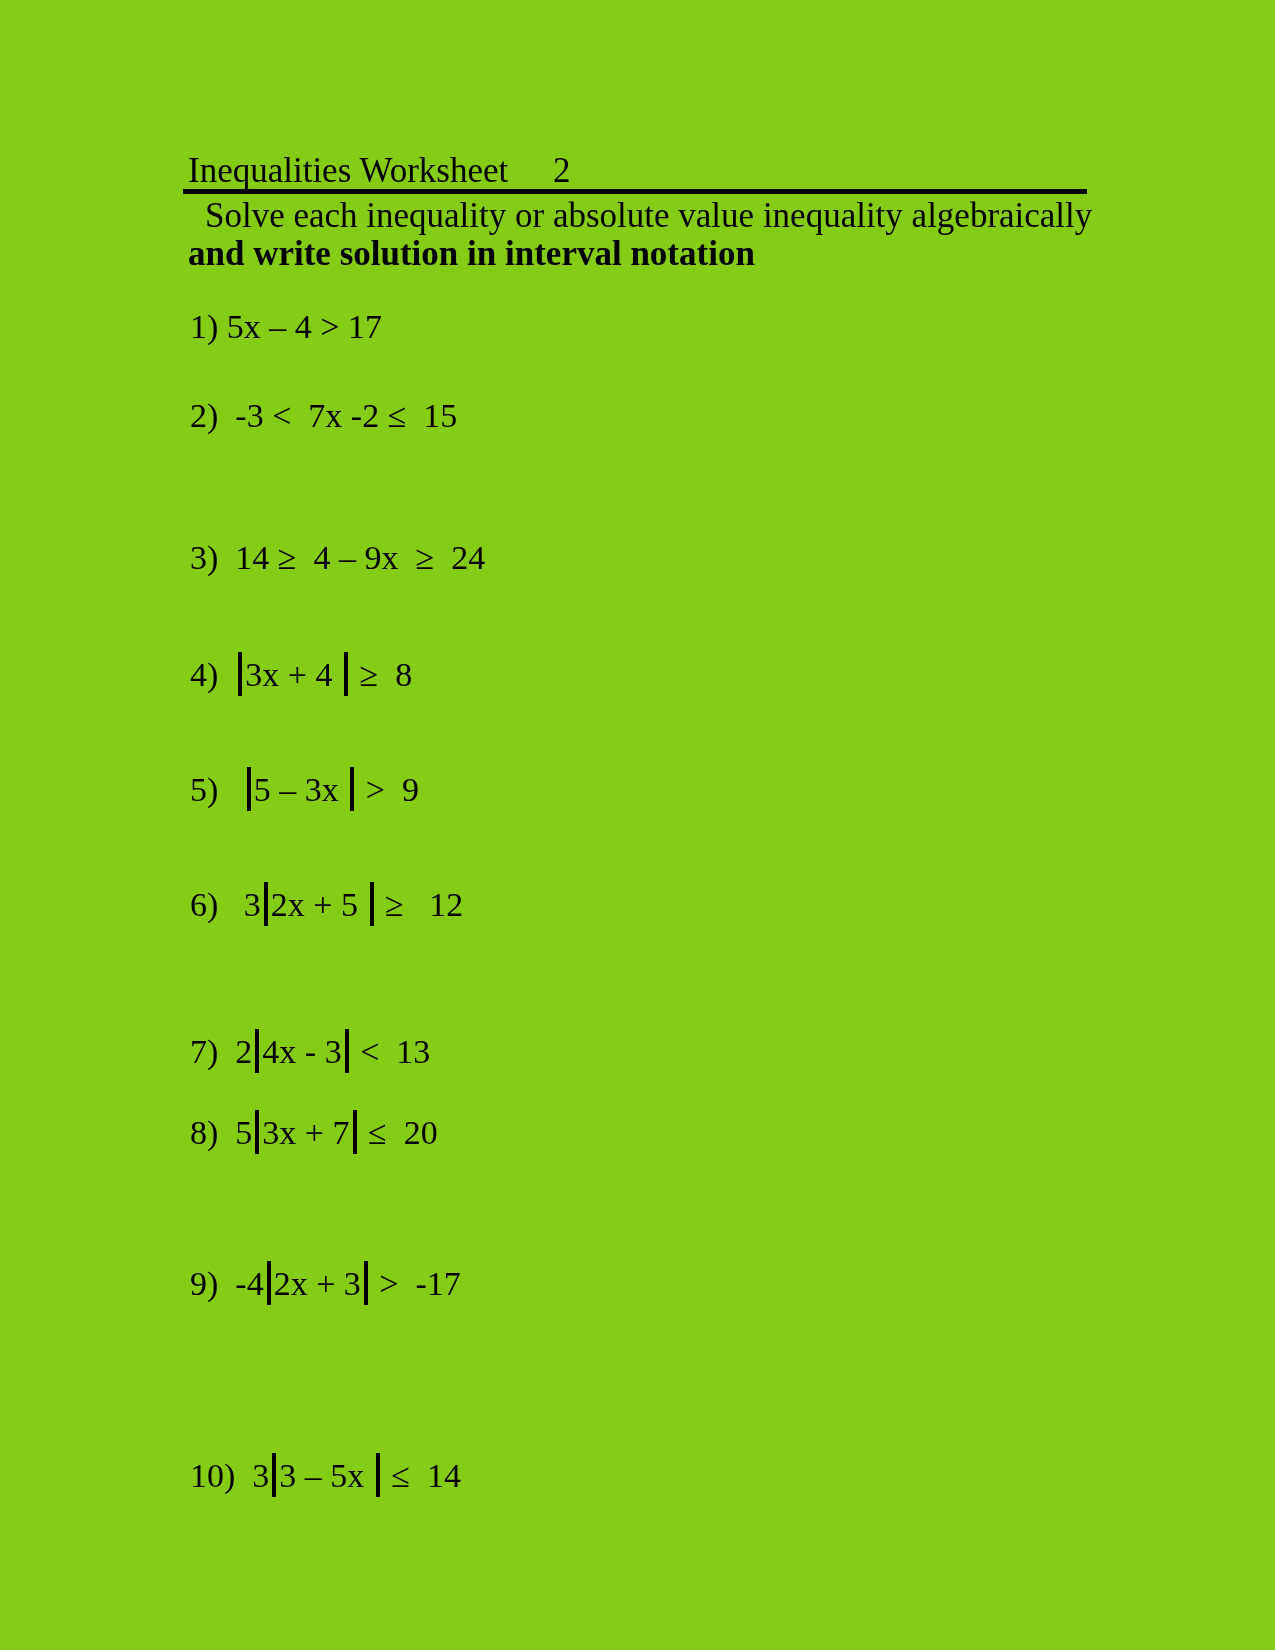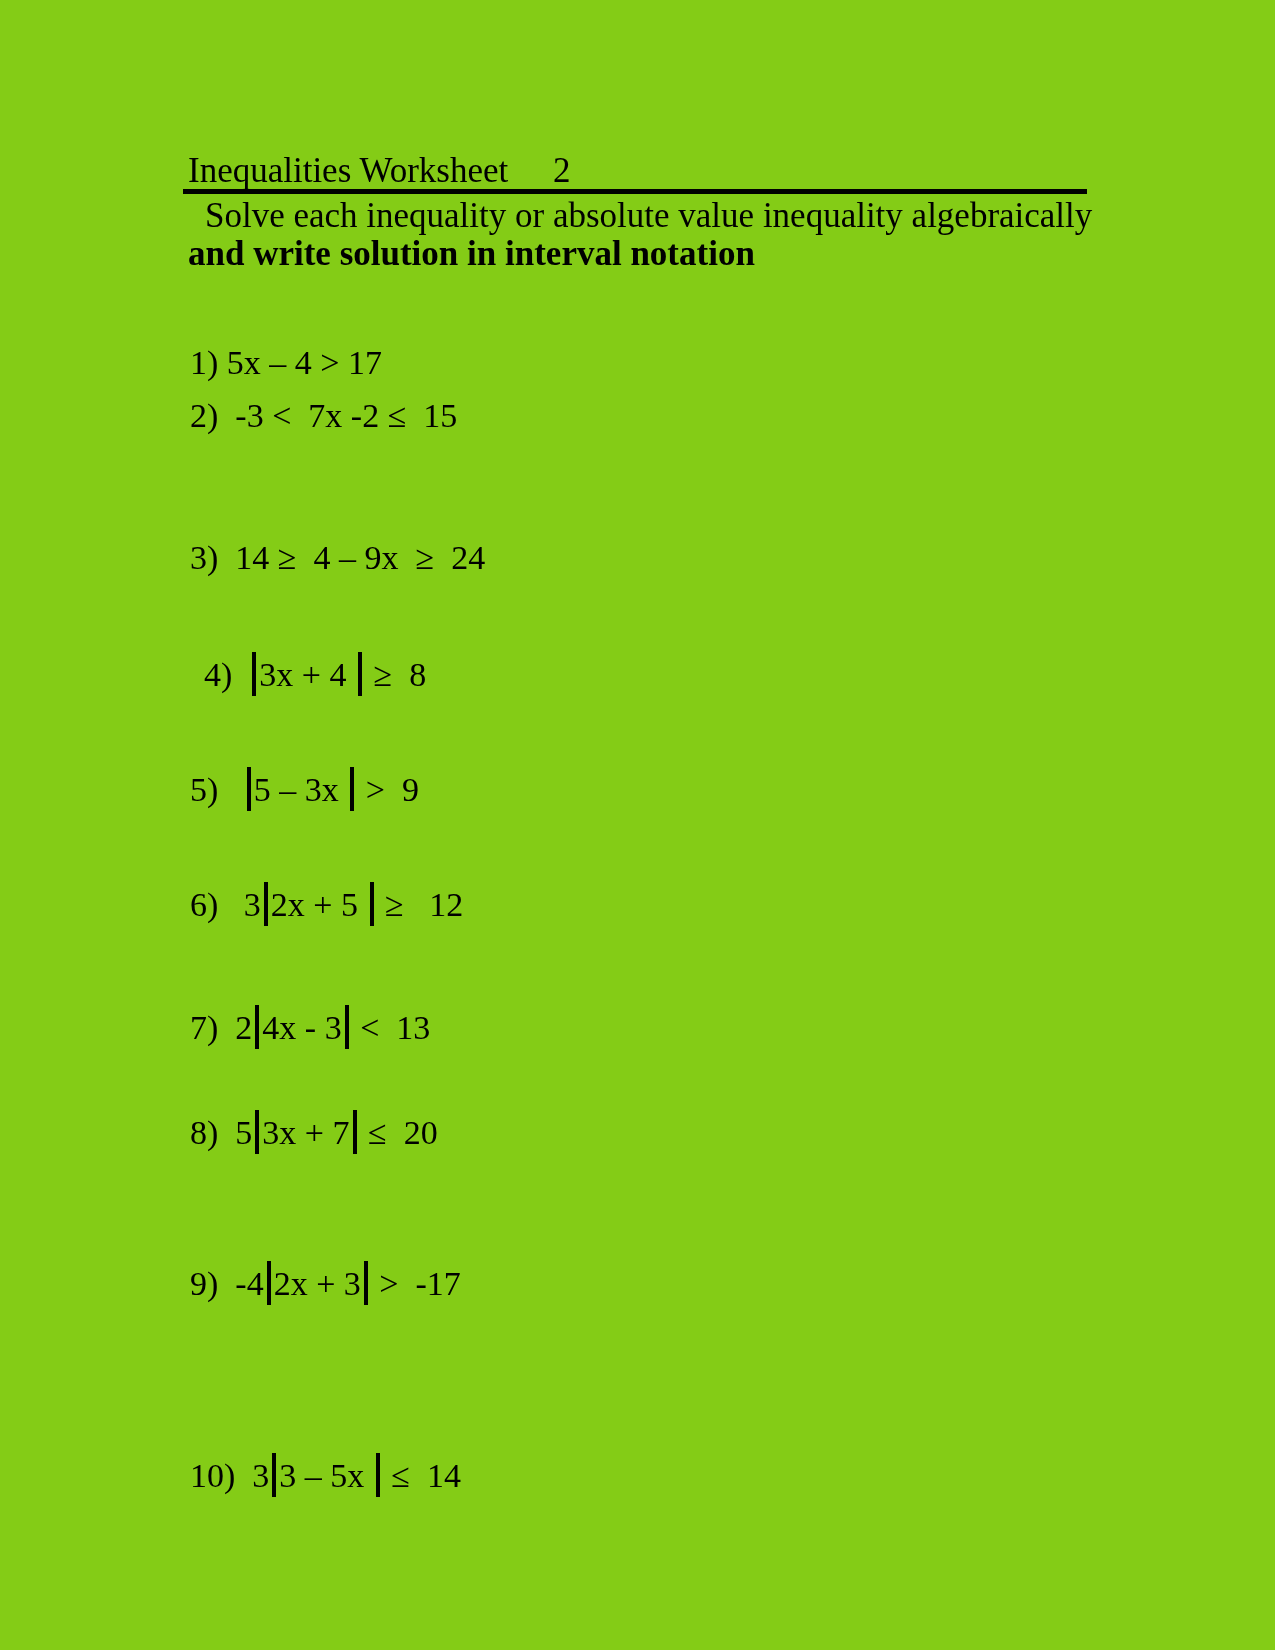--- a/index.html
+++ b/index.html
@@ -75,25 +75,25 @@
     <span class="title">Inequalities Worksheet</span>
     <span class="wnum">2</span>
   </div>
 
   <div class="header-rule"></div>
 
   <div class="instr l1">Solve each inequality or absolute value inequality algebraically</div>
   <div class="instr l2">and write solution in interval notation</div>
 
   <div id="problems">
-      <div class="problem" style="top: 303px; margin-top: 36px;"><span>1) 5x – 4 &gt; 17</span></div>
+      <div class="problem" style="top: 303px;"><span>1) 5x – 4 &gt; 17</span></div>
       <div class="problem" style="top: 392px;"><span>2)  -3 &lt;  7x -2 ≤  15</span></div>
       <div class="problem" style="top: 534px;"><span>3)  14 ≥  4 – 9x  ≥  24</span></div>
-      <div class="problem" style="top: 651px; margin-left: 14px;"><span>4)  </span><span class="abs-bar"></span><span>3x + 4 </span><span class="abs-bar"></span><span> ≥  8</span></div>
+      <div class="problem" style="top: 651px;"><span>4)  </span><span class="abs-bar"></span><span>3x + 4 </span><span class="abs-bar"></span><span> ≥  8</span></div>
       <div class="problem" style="top: 766px;"><span>5)   </span><span class="abs-bar"></span><span>5 – 3x </span><span class="abs-bar"></span><span> &gt;  9</span></div>
       <div class="problem" style="top: 881px;"><span>6)   3</span><span class="abs-bar"></span><span>2x + 5 </span><span class="abs-bar"></span><span> ≥   12</span></div>
-      <div class="problem" style="top: 1004px;"><span>7)  2</span><span class="abs-bar"></span><span>4x - 3</span><span class="abs-bar"></span><span> &lt;  13</span></div>
+      <div class="problem" style="top: 1028px;"><span>7)  2</span><span class="abs-bar"></span><span>4x - 3</span><span class="abs-bar"></span><span> &lt;  13</span></div>
       <div class="problem" style="top: 1109px; font-family: Liberation Serif, serif;"><span>8)  5</span><span class="abs-bar"></span><span>3x + 7</span><span class="abs-bar"></span><span> ≤  20</span></div>
       <div class="problem" style="top: 1260px;"><span>9)  -4</span><span class="abs-bar"></span><span>2x + 3</span><span class="abs-bar"></span><span> &gt;  -17</span></div>
       <div class="problem" style="top: 1452px;"><span>10)  3</span><span class="abs-bar"></span><span>3 – 5x </span><span class="abs-bar"></span><span> ≤  14</span></div>
     </div>
 
 </div>
 
 </body></html>

